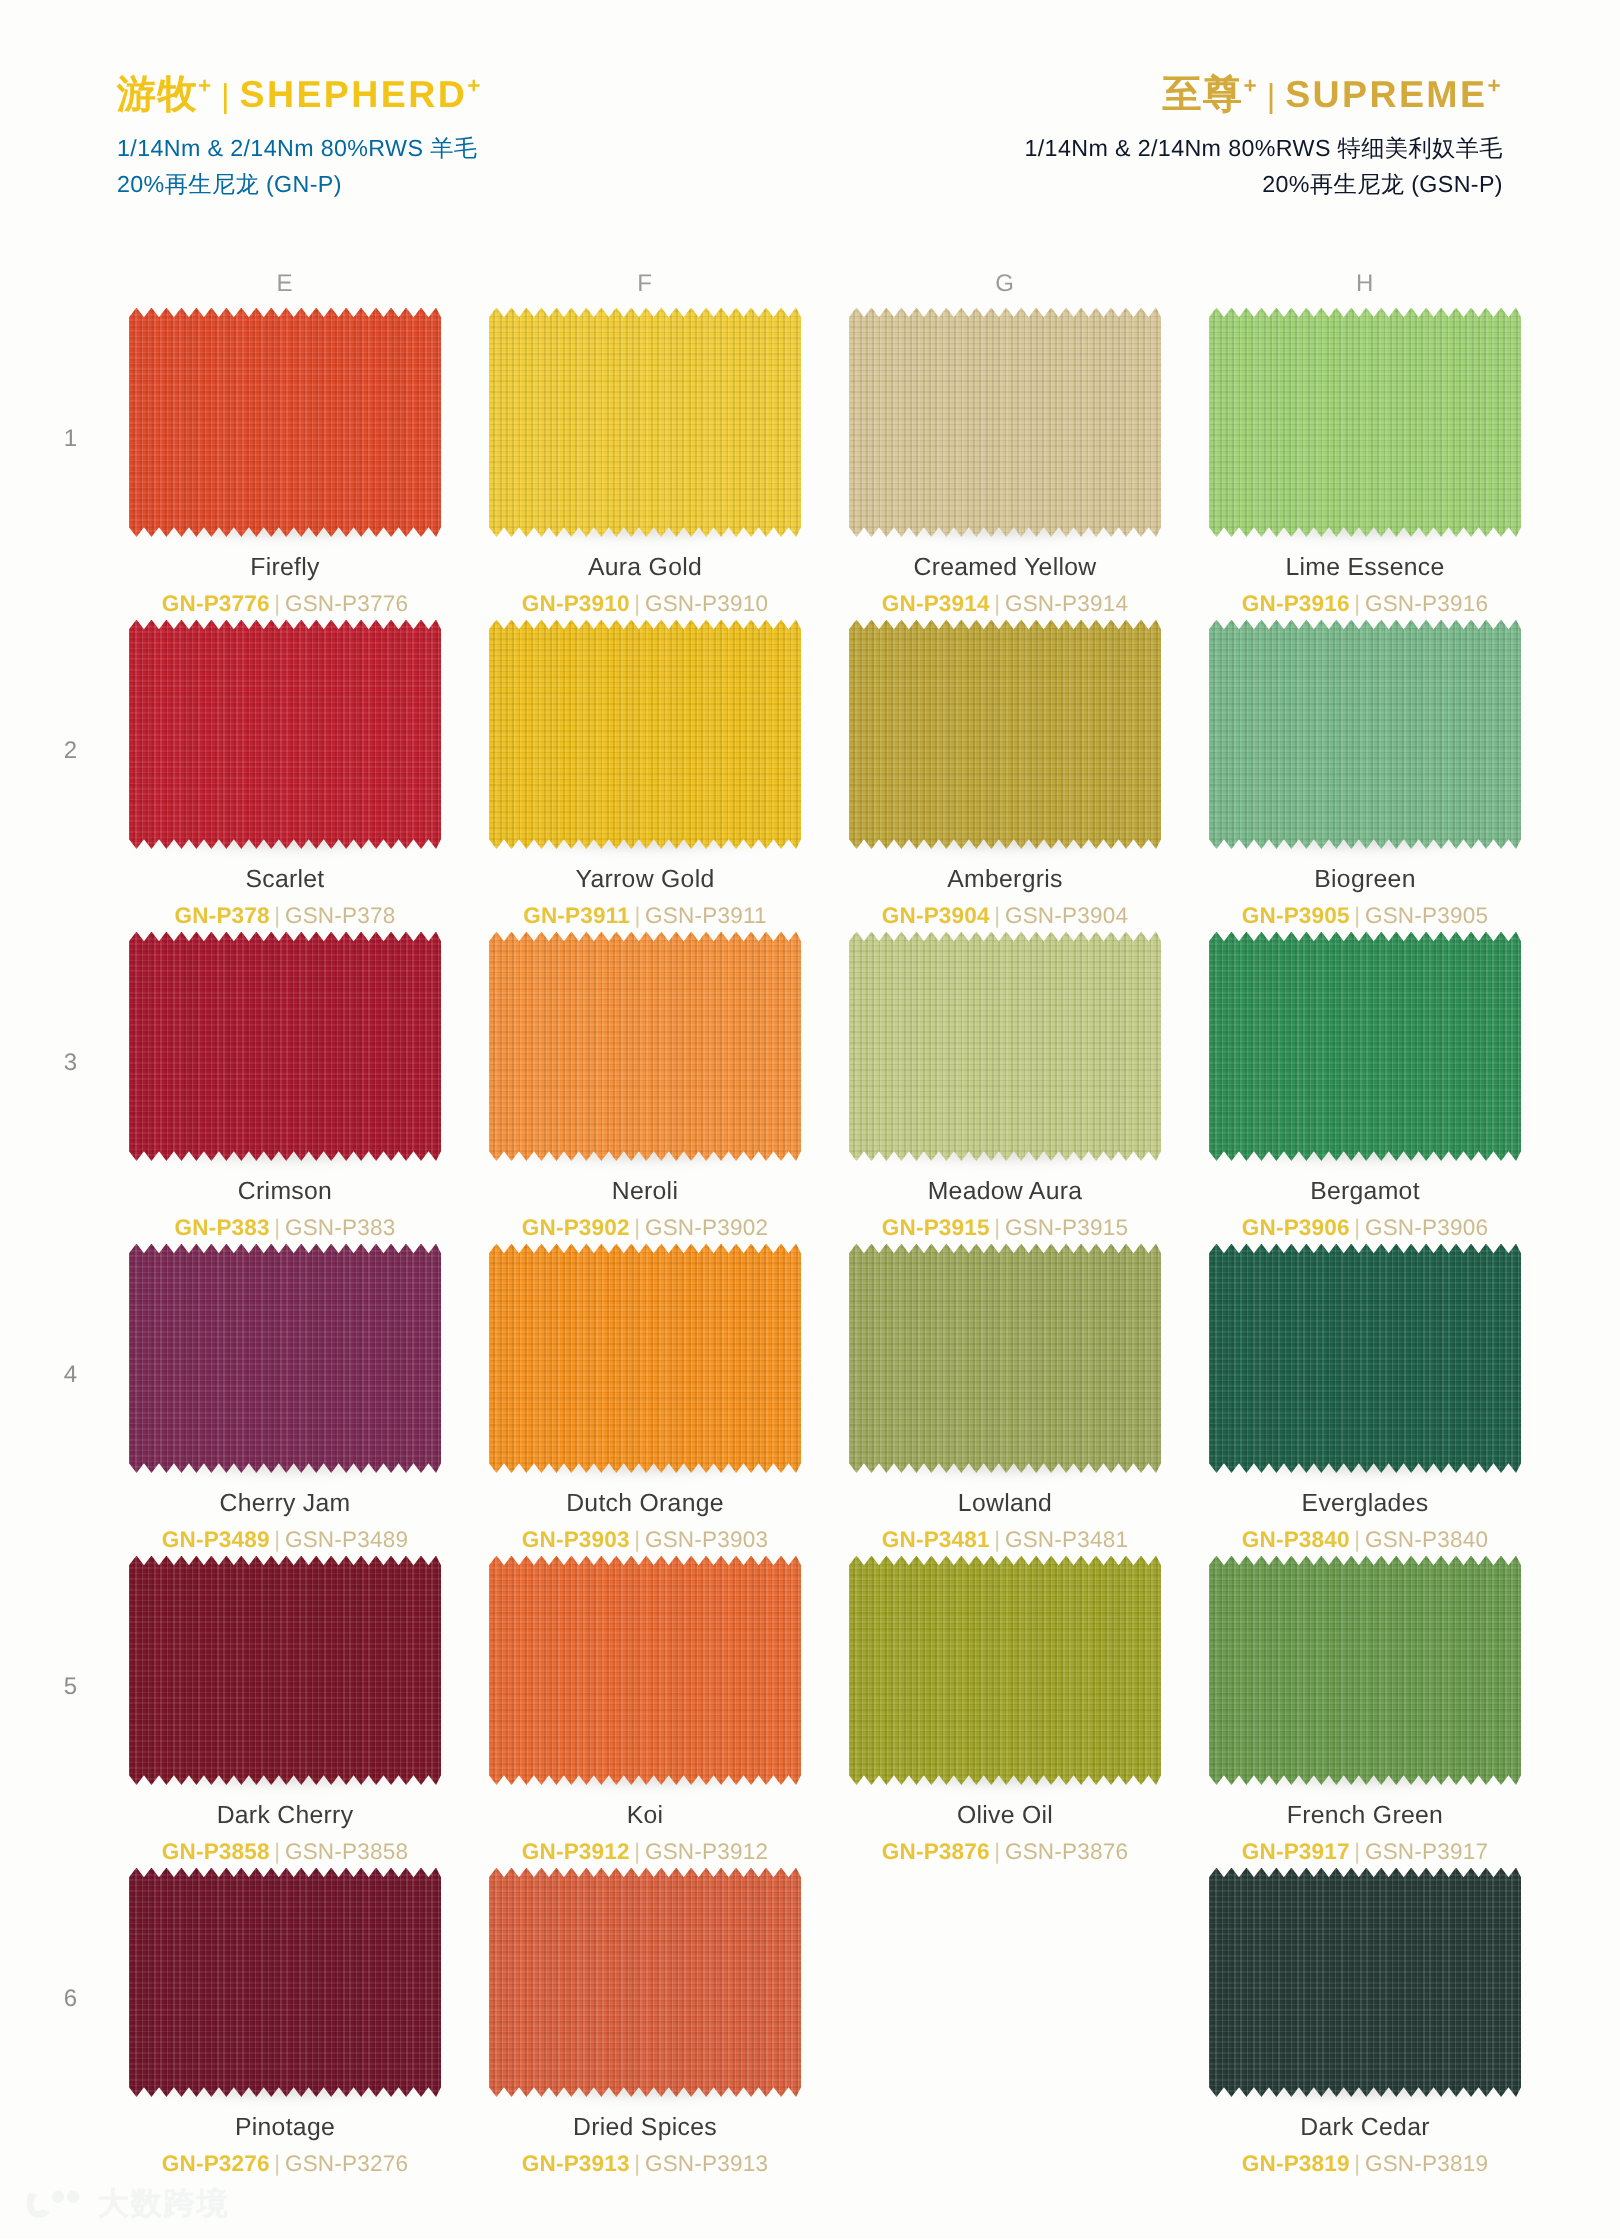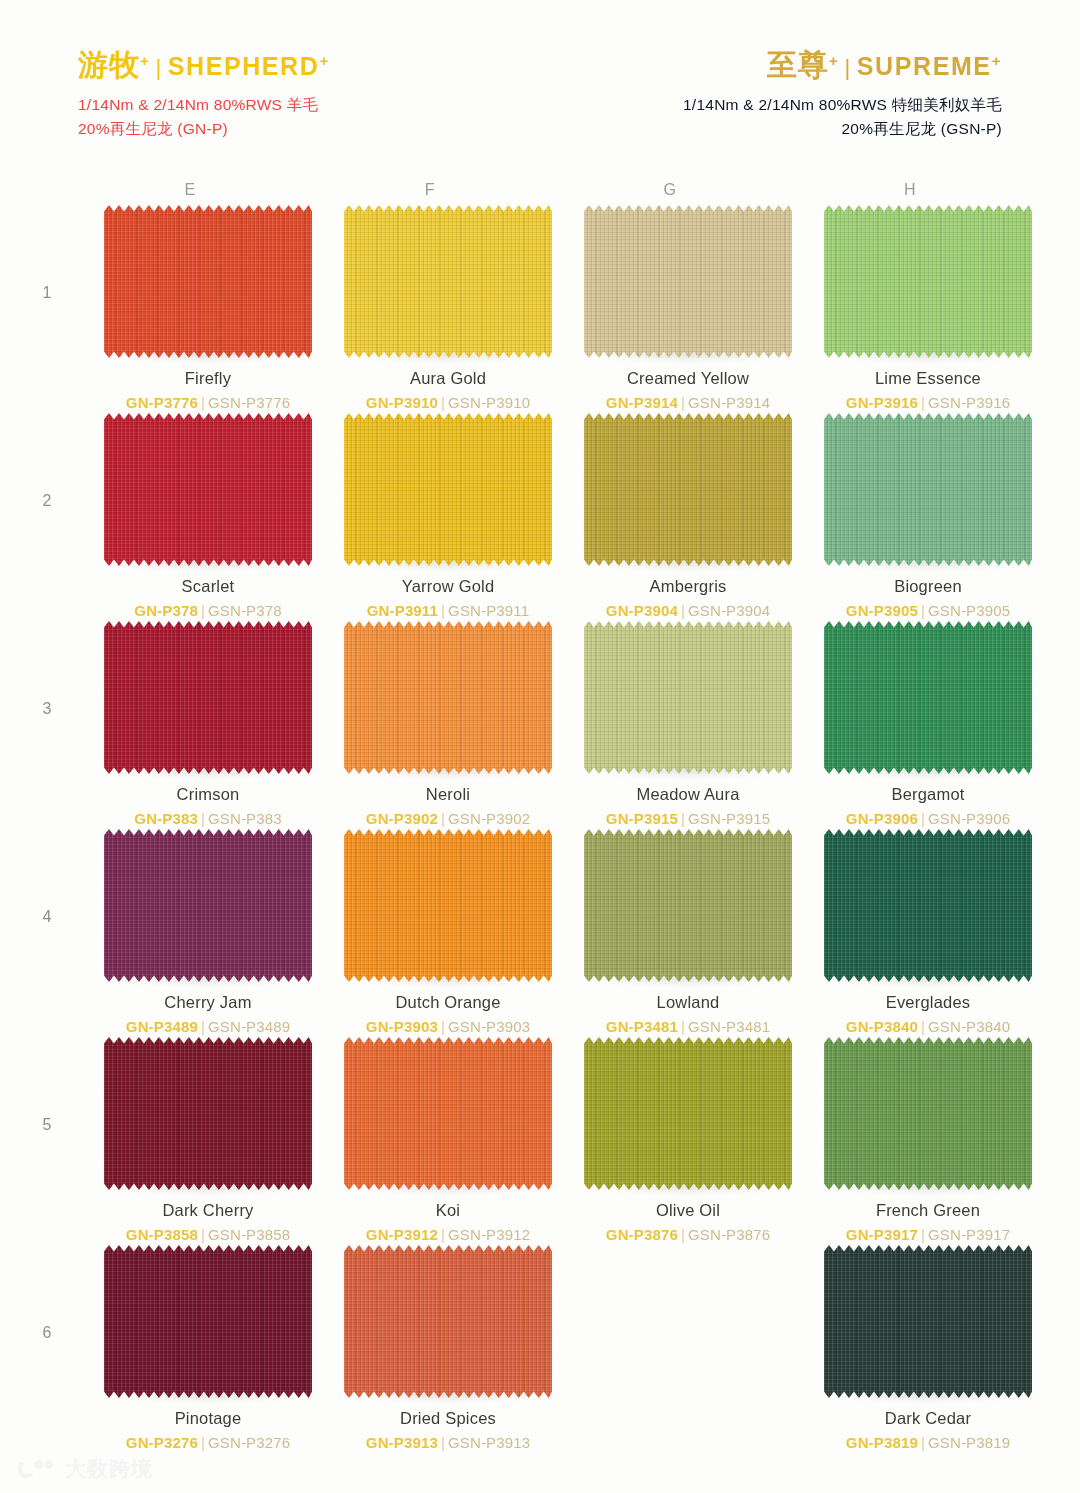--- a/index.html
+++ b/index.html
@@ -35,42 +35,42 @@
   .brand-block { width: 440px; }
   .brand-block.right { text-align: right; }
 
   .brand-title {
     font-size: 25px;
     font-weight: 700;
     letter-spacing: 1.6px;
     line-height: 1.25;
     white-space: nowrap;
   }
-  .brand-title .cn { font-size: 30px; letter-spacing: 1px; }
+  .brand-title .cn { font-size: 26px; letter-spacing: 1px; }
   .brand-title .sup {
     font-size: 15px;
     vertical-align: super;
     font-weight: 700;
   }
   .brand-title .bar {
     font-weight: 400;
     padding: 0 5px;
     font-size: 22px;
   }
   .brand-title.shepherd { color: #f2c419; }
   .brand-title.supreme  { color: #d3a93c; }
 
   .brand-sub {
     margin-top: 9px;
     font-size: 15.5px;
     line-height: 1.55;
     letter-spacing: .25px;
     font-weight: 400;
   }
-  .brand-sub.shepherd { color: #ef4444; }
+  .brand-sub.shepherd { color: #0369a1; }
   .brand-sub.supreme  { color: #0f172a; }
 
   
   .col-head {
     position: absolute;
     top: 181px;
     left: 0;
     width: 1080px;
     height: 22px;
   }
@@ -90,21 +90,21 @@
     left: 36px;
     width: 22px;
     text-align: center;
     font-size: 16px;
     color: #8e8e8e;
   }
 
   .grid {
     position: absolute;
     top: 205px;
-    left: 88px;
+    left: 70px;
     width: 960px;
   }
   .grid-row {
     position: relative;
     height: 208px;
   }
 
   .cell {
     position: absolute;
     top: 0;

